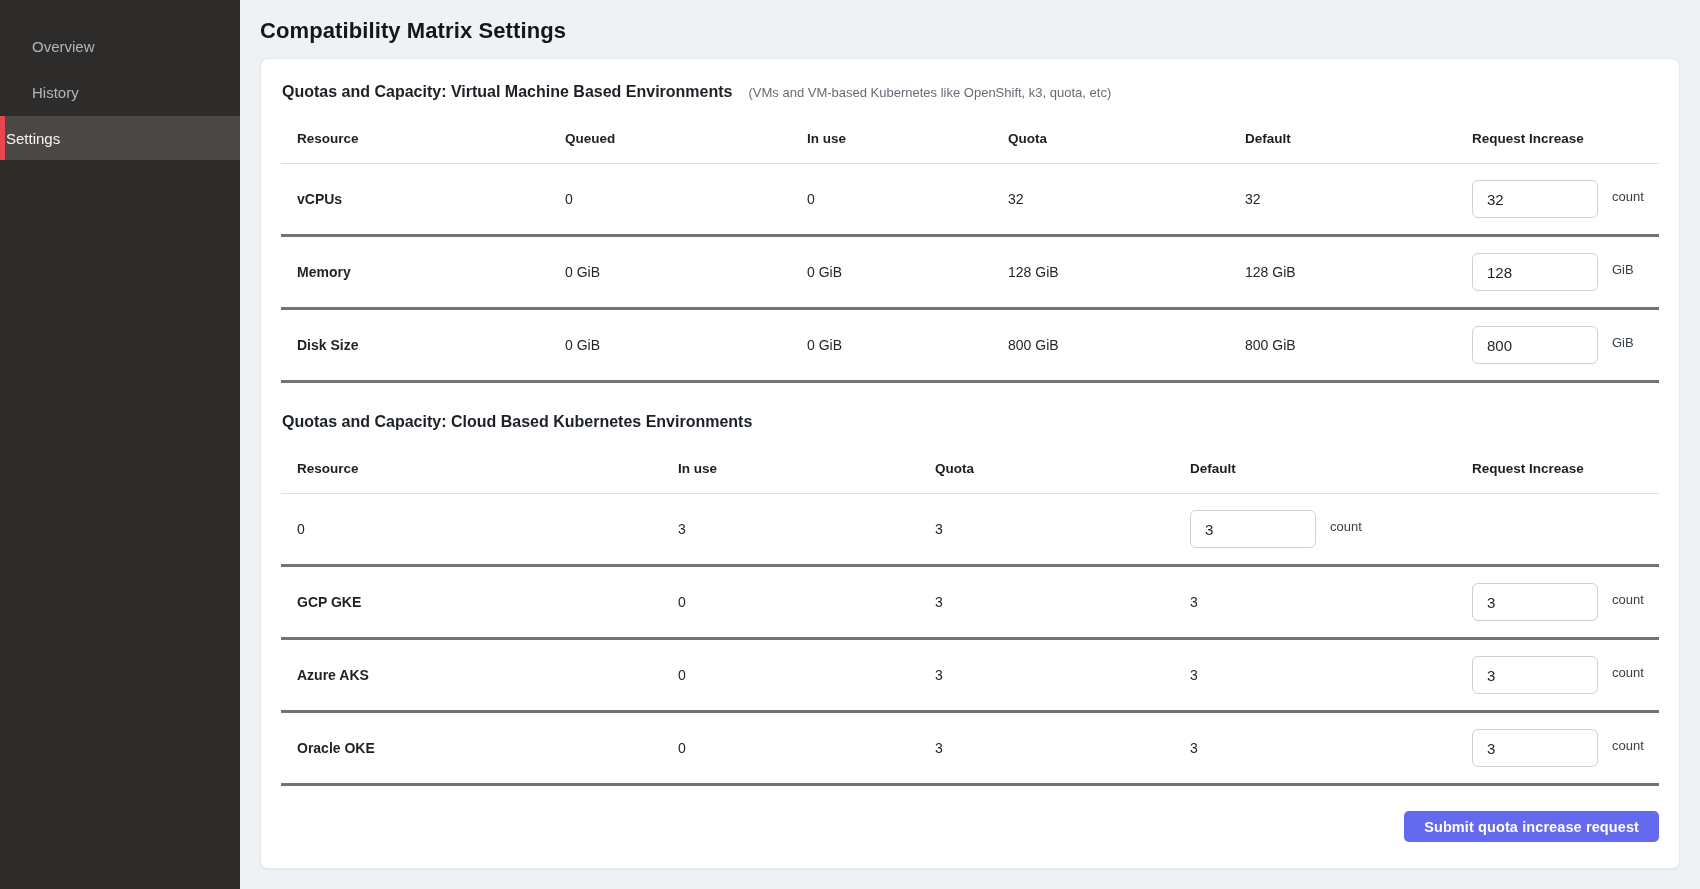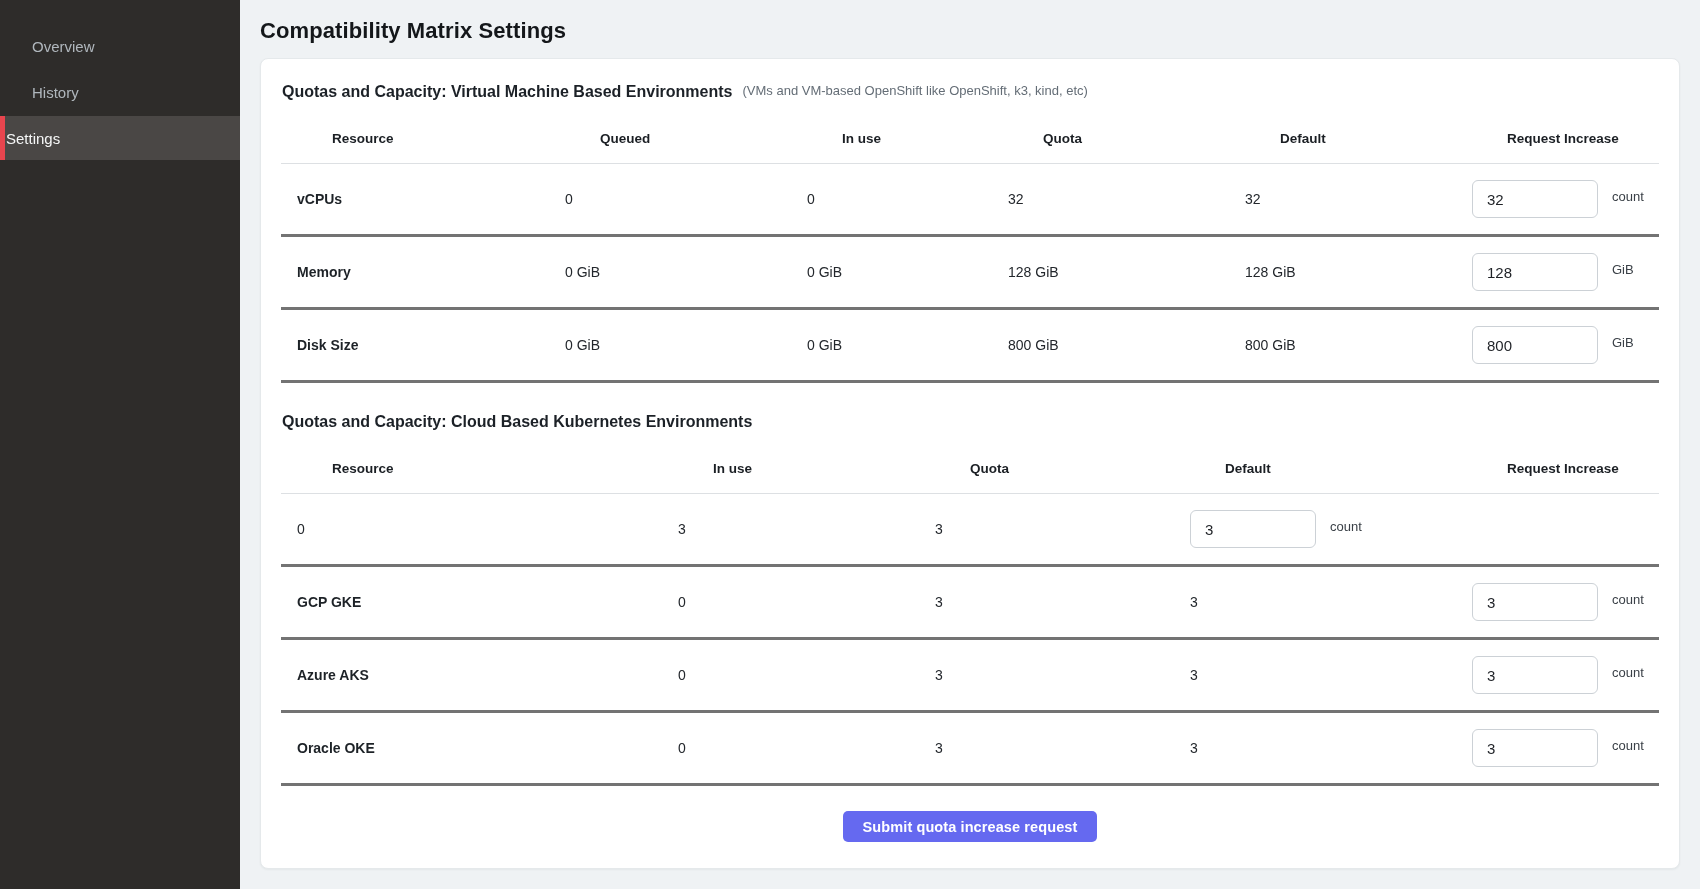--- a/index.html
+++ b/index.html
@@ -45,54 +45,54 @@
     margin-bottom: 14px; letter-spacing: .1px;
   }
   .card {
     background: #ffffff;
     border: 1px solid #e5e9eb;
     border-radius: 8px;
     box-shadow: 0 1px 2px rgba(20,30,40,.05);
     width: 1420px;
     padding: 24px 20px 20px 20px;
   }
-  .section-header { display: flex; align-items: flex-start; gap: 10px; padding-left: 1px; }
+  .section-header { display: flex; align-items: center; gap: 16px; padding-left: 1px; }
   .section-title { font-size: 16px; font-weight: 700; color: #1c2127; }
   .section-subtitle { font-size: 13px; font-weight: 400; color: #646d76; }
   .section-header.second { margin-top: 30px; }
 
   
   .qtable { width: 100%; margin-top: 6px; }
   .vm-grid    { display: grid; grid-template-columns: 268px 242px 201px 237px 227px 1fr; padding-left: 16px; align-items: center; }
   .cloud-grid { display: grid; grid-template-columns: 381px 257px 255px 282px 1fr;       padding-left: 16px; align-items: center; }
   .thead {
     border-bottom: 1px solid #dde0e3;
     padding-top: 24px; padding-bottom: 17px;
   }
-  .th { font-size: 13.5px; font-weight: 700; color: #1b1f24; margin-left: 35px; }
+  .th { font-size: 13.5px; font-weight: 700; color: #1b1f24; }
   .trow {
     height: 73px;
     border-bottom: 3px solid #737373;
   }
   .cell { font-size: 14px; color: #23272c; }
   .cell.resource { font-weight: 600; color: #1d2227; }
   .cell.request { display: flex; align-items: center; gap: 14px; }
   .request-input {
     width: 126px; height: 38px;
     border: 1px solid #ccd1d6; border-radius: 6px;
     font-family: "Liberation Sans", "DejaVu Sans", sans-serif;
     font-size: 15px; color: #1f2227;
     padding: 0 0 0 14px;
     background: #fff;
     outline: none;
   }
   .unit { font-size: 13px; color: #3a4047; transform: translateY(-3px); }
 
   
-  .button-row { display: flex; justify-content: center; padding: 25px 0 6px 0; }
+  .button-row { display: flex; justify-content: flex-end; padding: 25px 0 6px 0; }
   .submit-btn {
     border: none; cursor: pointer;
     color: #ffffff; font-family: "Liberation Sans", "DejaVu Sans", sans-serif;
     font-size: 14.5px; font-weight: 700;
     height: 31px; padding: 0 20px;
     border-radius: 5px;
     letter-spacing: .1px;
   }
 </style>
 </head>
@@ -115,21 +115,21 @@
     </div>
   </aside>
 
   <main class="main">
     <h1 class="page-title">Compatibility Matrix Settings</h1>
 
     <section class="card">
 
       <div class="section-header">
         <h2 class="section-title">Quotas and Capacity: Virtual Machine Based Environments</h2>
-        <span class="section-subtitle">(VMs and VM-based OpenShift like OpenShift, k3, kind, etc)</span>
+        <span class="section-subtitle">(VMs and VM-based Kubernetes like OpenShift, k3, quota, etc)</span>
       </div>
 
       <div class="qtable">
         <div class="thead vm-grid">
           <div class="th">Resource</div>
           <div class="th">Queued</div>
           <div class="th">In use</div>
           <div class="th">Quota</div>
           <div class="th">Default</div>
           <div class="th">Request Increase</div>

